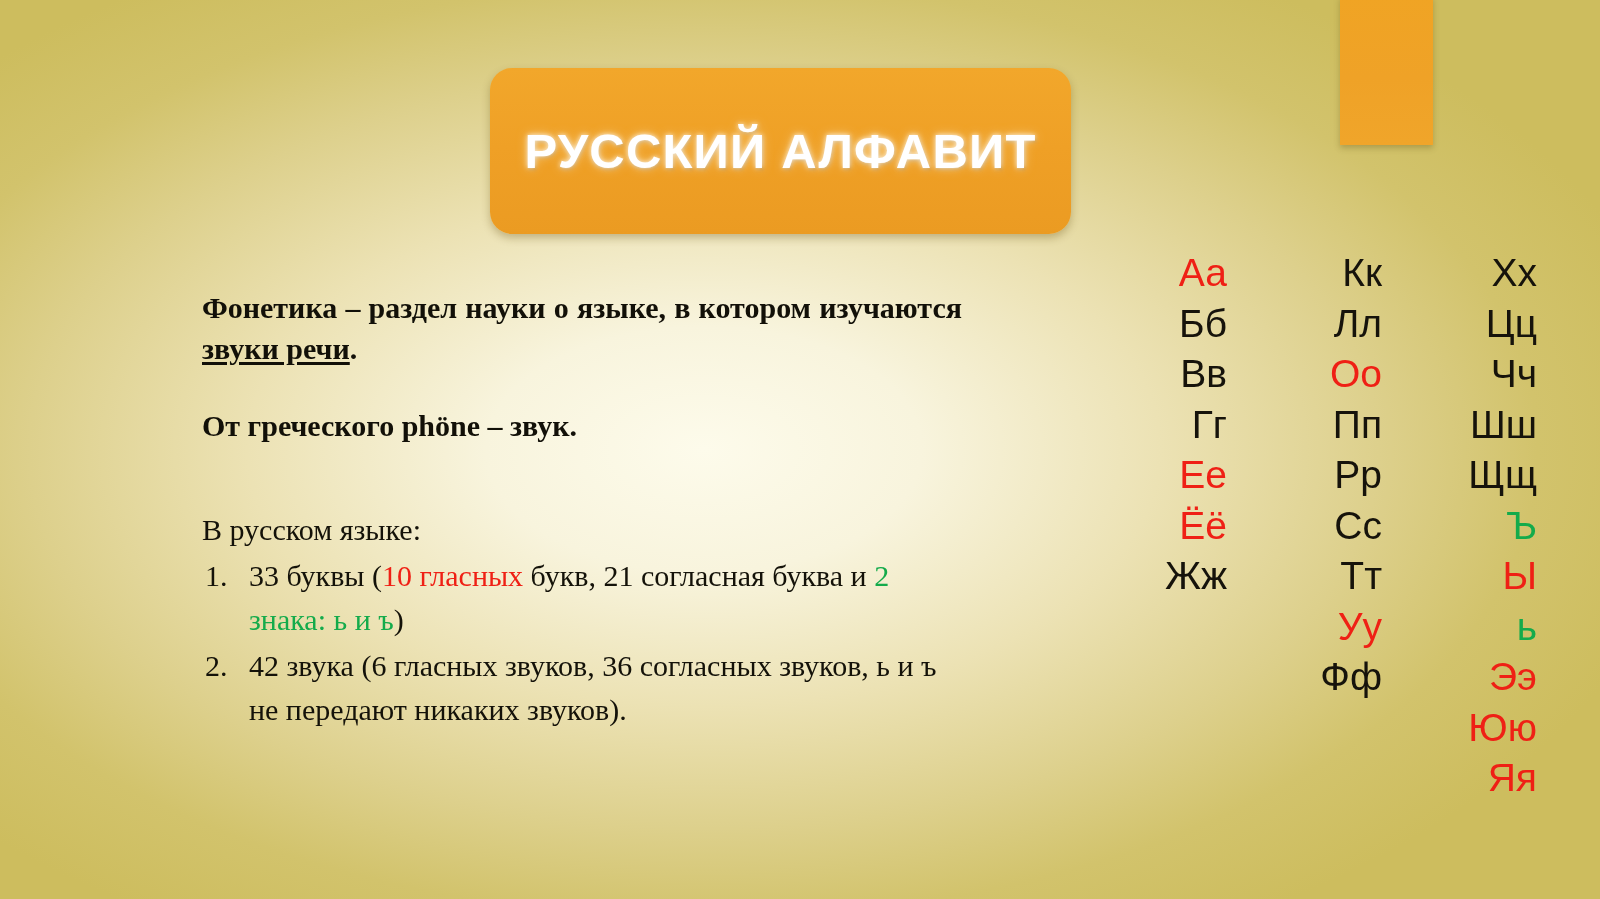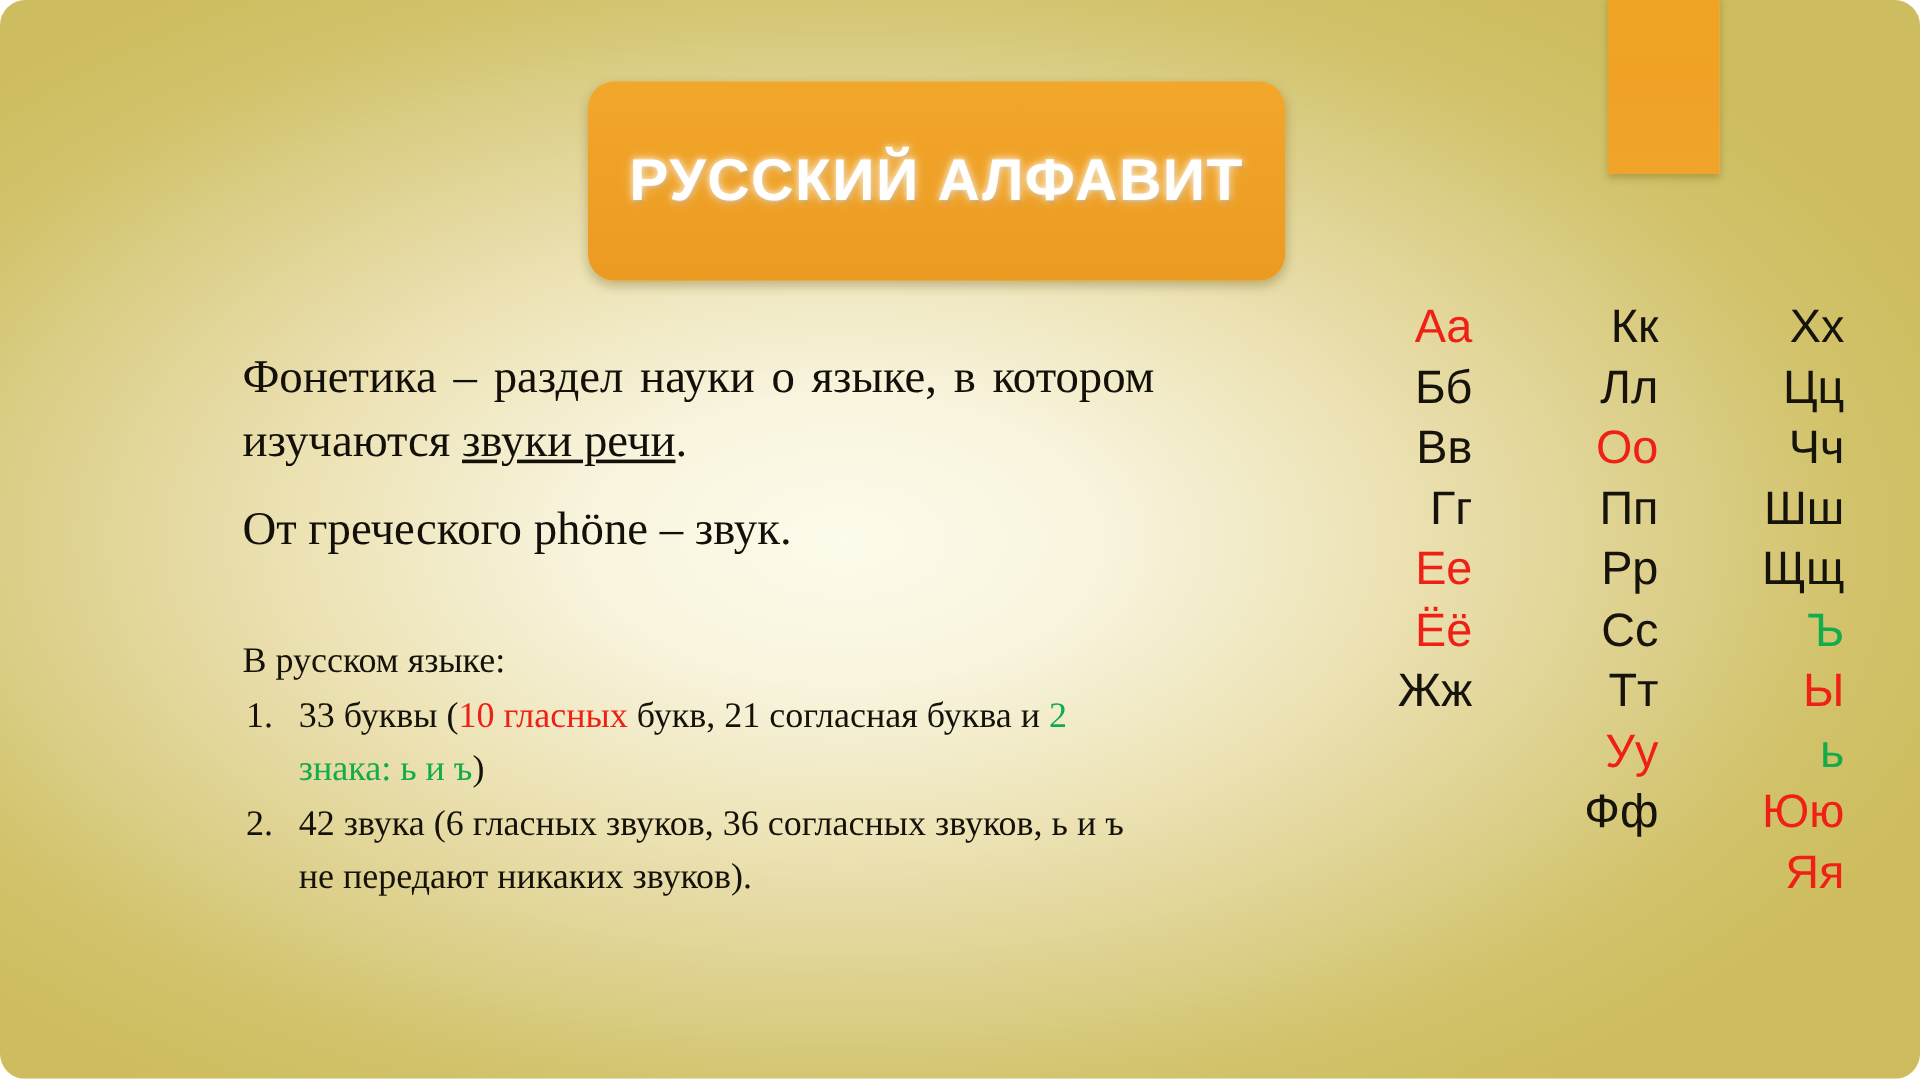--- a/index.html
+++ b/index.html
@@ -19,21 +19,20 @@
     height: 899px;
     background:
       radial-gradient(ellipse 62% 62% at 44% 50%,
         #fdfbeb 0%,
         #f8f4dd 22%,
         #ece2b4 46%,
         #ddd08c 68%,
         #d2c36c 84%,
         #cdbd5e 100%);
     overflow: hidden;
-    border-radius: 21px;
   }
 
   
   #corner-bar {
     position: absolute;
     left: 1340px;
     top: -4px;
     width: 93px;
     height: 149px;
     background: linear-gradient(180deg, #f0a424 0%, #efa227 55%, #f0a52a 100%);
@@ -70,30 +69,30 @@
   
   #left-col {
     position: absolute;
     left: 202px;
     top: 288px;
     width: 760px;
   }
 
   .definition {
     font-family: "Liberation Serif", "DejaVu Serif", serif;
-    font-weight: normal;
-    font-size: 39px;
+    font-weight: bold;
+    font-size: 30px;
     line-height: 1.36;
     color: #121008;
     text-align: justify;
     margin: 0 0 6px 0;
   }
   .definition.second {
     text-align: left;
-    margin-top: 20px;
+    margin-top: 36px;
     margin-bottom: 0;
   }
   .u { text-decoration: underline; text-underline-offset: 3px; }
 
   #list-block {
     margin-top: 64px;
   }
   .intro-line {
     font-family: "Liberation Serif", "DejaVu Serif", serif;
     font-size: 30px;
@@ -196,18 +195,19 @@
       </div>
       <div class="alpha-col">
         <div class="alpha-cell">Хх</div>
         <div class="alpha-cell">Цц</div>
         <div class="alpha-cell">Чч</div>
         <div class="alpha-cell">Шш</div>
         <div class="alpha-cell">Щщ</div>
         <div class="alpha-cell green">Ъ</div>
         <div class="alpha-cell red">Ы</div>
         <div class="alpha-cell green">ь</div>
+        <div class="alpha-cell red">Ээ</div>
         <div class="alpha-cell red">Юю</div>
         <div class="alpha-cell red">Яя</div>
       </div>
     </div>
 
 </div>
 
 </body></html>

